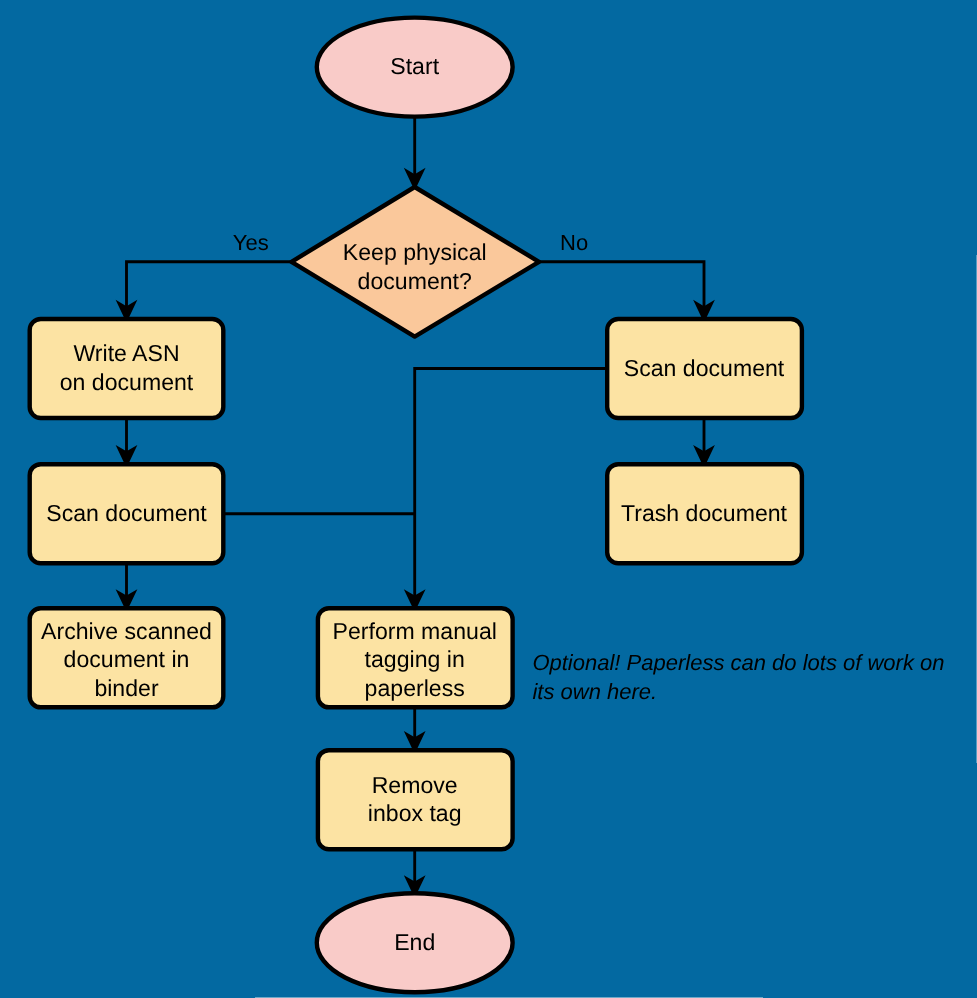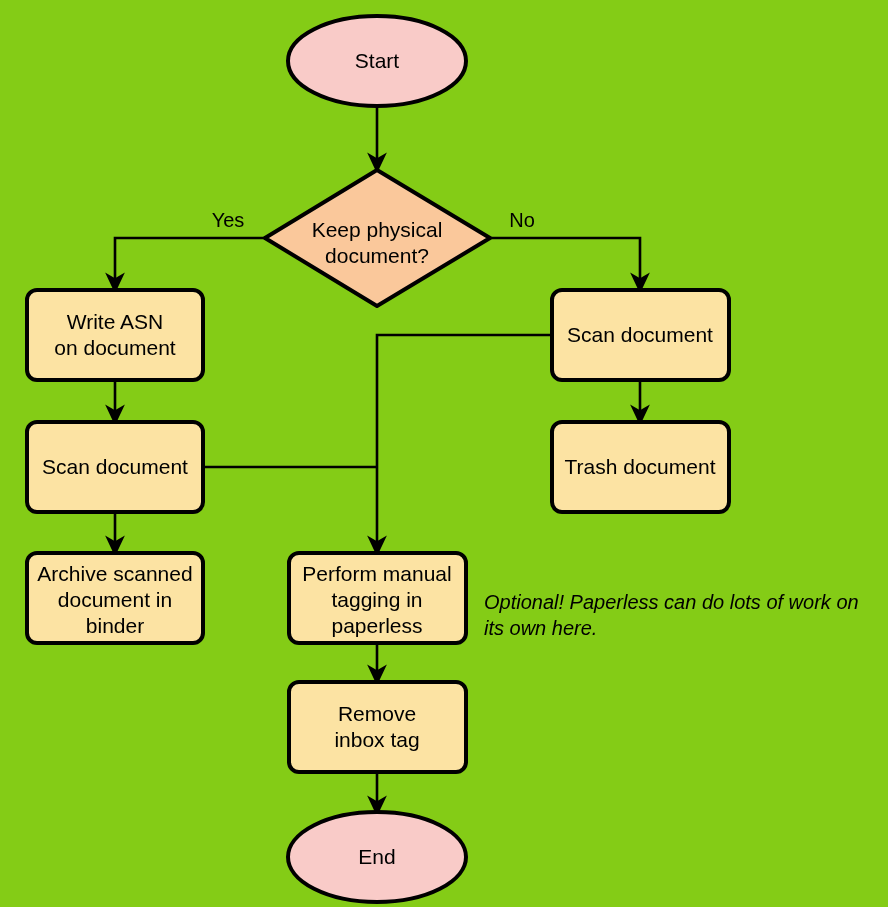--- a/index.html
+++ b/index.html
@@ -10,21 +10,21 @@
   body {
     width: 888px;
     height: 907px;
     font-family: "Liberation Sans", sans-serif;
     overflow: hidden;
   }
   #flowchart-root {
     position: relative;
     width: 888px;
     height: 907px;
-    background: #84cc16;
+    background: #0369a1;
     text-decoration: underline;
   }
   svg#flow-svg {
     display: block;
     width: 888px;
     height: 907px;
   }
   .node-shape {
     stroke: #000000;
     stroke-width: 4;

